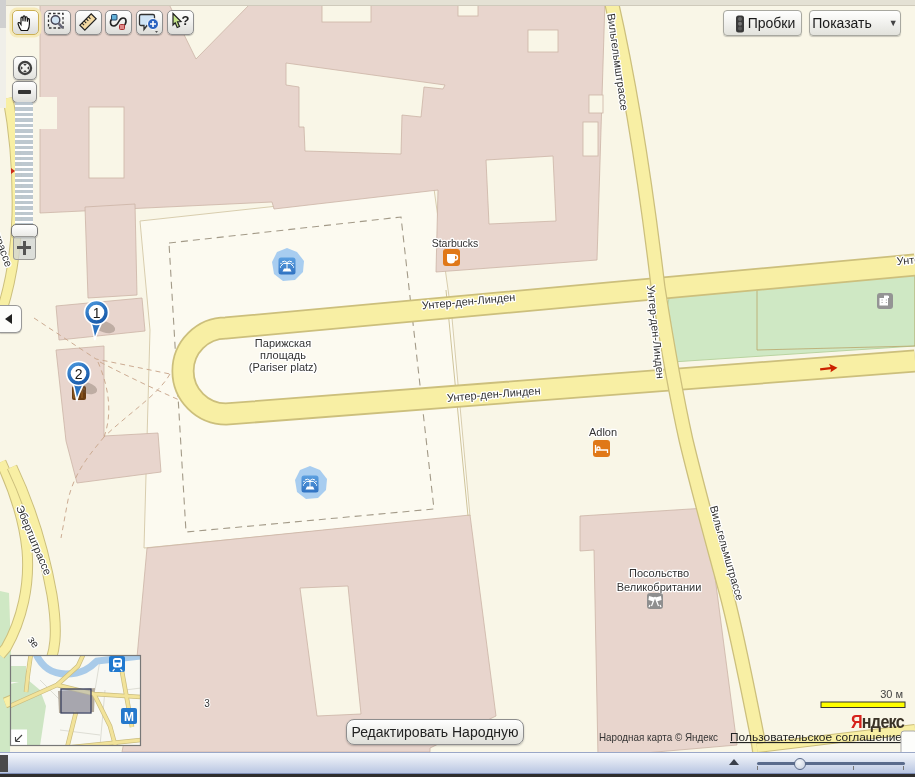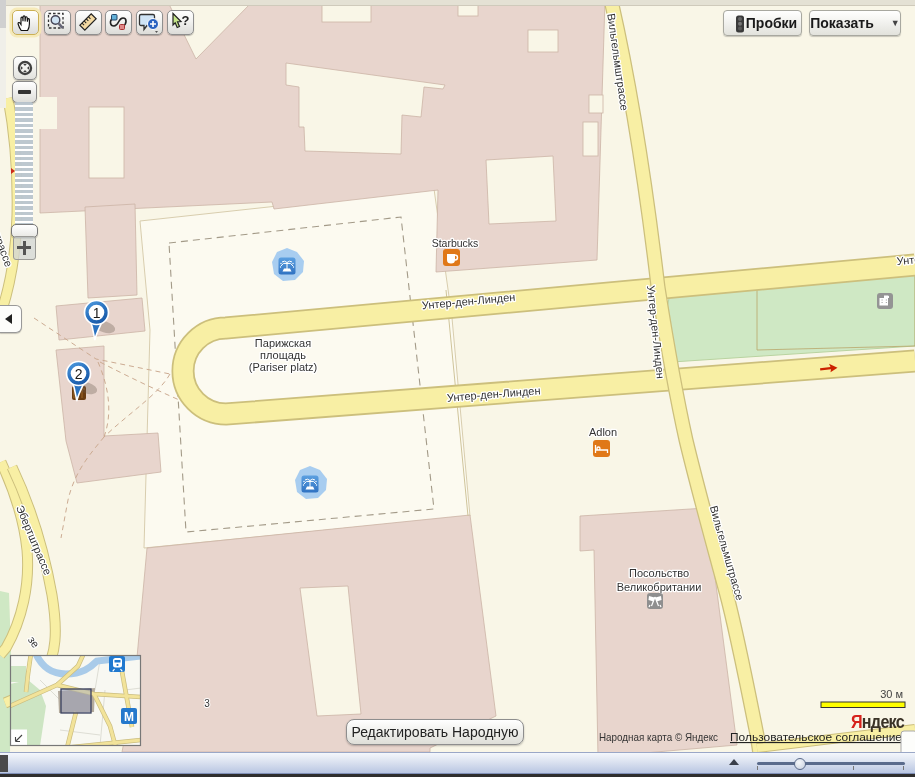--- a/index.html
+++ b/index.html
@@ -4,21 +4,21 @@
 <style>
 html,body{margin:0;padding:0;width:915px;height:777px;overflow:hidden;
 font-family:"Liberation Sans",sans-serif;background:#f9f6e7;}
 #stage{position:relative;width:915px;height:777px;}
 #mapsvg{position:absolute;left:0;top:0;}
 .btn{position:absolute;box-sizing:border-box;border:1px solid #8f8f8f;border-radius:5px;
 background:linear-gradient(#ffffff,#f2f2f0 45%,#dcdcd8);box-shadow:0 1px 1px rgba(0,0,0,.25);}
 .tbtn{width:27px;height:25px;top:10px;}
 .txtbtn{position:absolute;top:10px;height:26px;box-sizing:border-box;border:1px solid #a8a8a0;
 border-radius:4px;background:linear-gradient(#ffffff,#f4f4f1 40%,#e2e2dc);
-box-shadow:0 1px 1px rgba(0,0,0,.2);font-size:14px;color:#1a1a1a;text-align:center;font-weight:bold;}
+box-shadow:0 1px 1px rgba(0,0,0,.2);font-size:14px;color:#1a1a1a;text-align:center;}
 </style>
 </head>
 <body>
 <div id="stage">
 <svg id="mapsvg" width="915" height="777" viewBox="0 0 915 777">
 <defs>
 <linearGradient id="pinGrad" x1="0" y1="0" x2="0.6" y2="1">
  <stop offset="0" stop-color="#55a2e4"></stop>
           <stop offset="0.55" stop-color="#2a72c0"></stop>
           <stop offset="1" stop-color="#1a5aa8"></stop>

